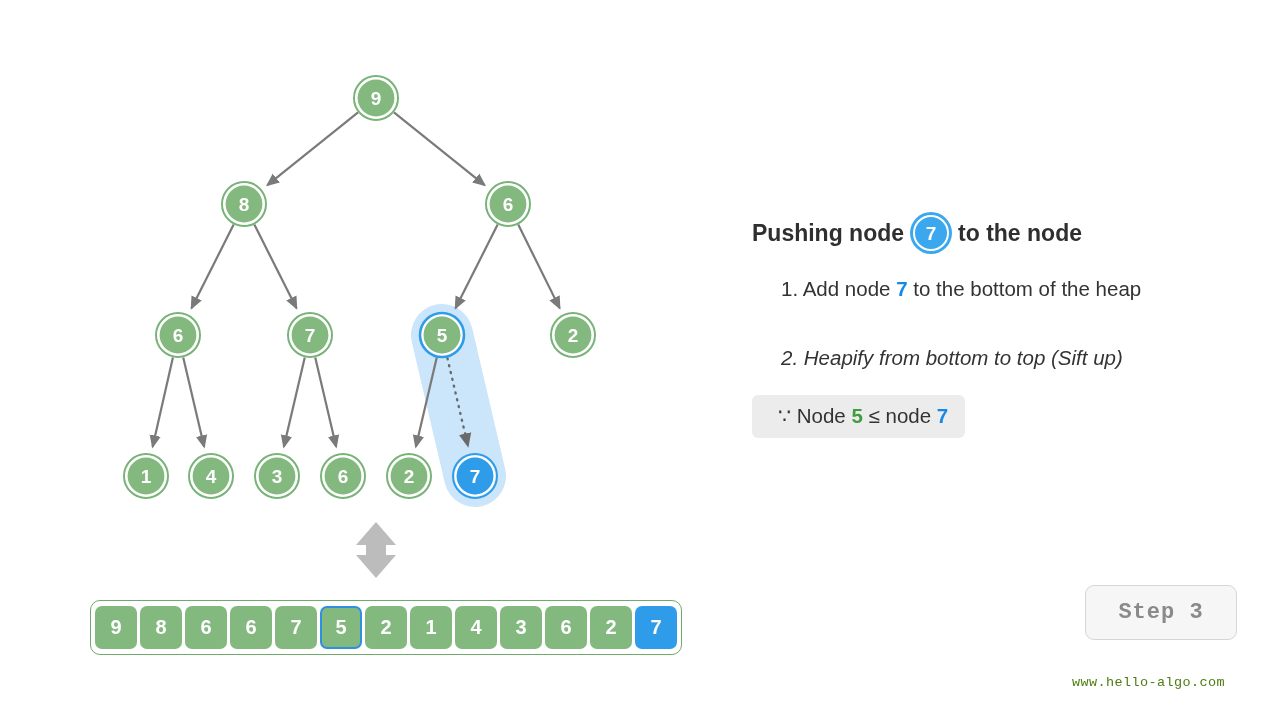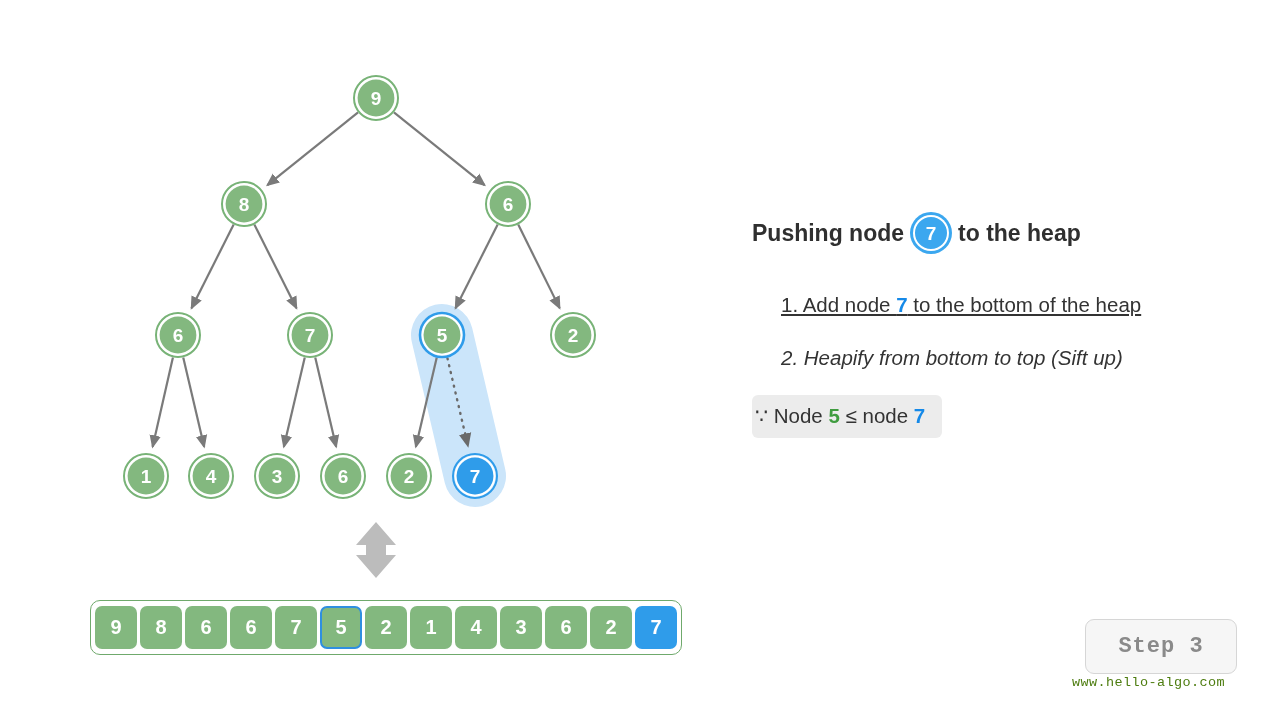--- a/index.html
+++ b/index.html
@@ -61,42 +61,42 @@
     line-height: 1;
   }
 
   .step-line {
     position: absolute;
     left: 29px;
     font-size: 20.5px;
     color: #333333;
     white-space: nowrap;
   }
-  #step1 { top: 293px; text-decoration: underline; }
+  #step1 { top: 277px; }
   #step2 { top: 346px; font-style: italic; }
   .step-line .num-blue { color: #1589e8; font-weight: bold; }
 
   #reason {
     position: absolute;
     left: 0;
     top: 395px;
     background: #ececec;
     border-radius: 6px;
-    padding: 9px 17px 10px 3px;
+    padding: 9px 17px 10px 26px;
     font-size: 20.5px;
     color: #333333;
     white-space: nowrap;
   }
   #reason .g { color: #3f9c3f; font-weight: bold; }
   #reason .b { color: #1589e8; font-weight: bold; }
 
   #step-badge {
     position: absolute;
     left: 333px;
-    top: 619px;
+    top: 585px;
     width: 150px;
     height: 53px;
     border: 1.5px solid #d6d6d6;
     border-radius: 9px;
     background: #f6f6f6;
     display: flex;
     align-items: center;
     justify-content: center;
     font-family: "Liberation Mono", monospace;
     font-size: 22px;
@@ -279,21 +279,21 @@
         <span>7</span>
       </div>
     </div>
 </div>
 
 <div id="panel">
 
   <div id="heading">
     <span>Pushing node</span>
     <span class="chip">7</span>
-    <span>to the heap</span>
+    <span>to the node</span>
   </div>
 
   <div class="step-line" id="step1">
     <span>1. Add node </span><span class="num-blue">7</span><span> to the bottom of the heap</span>
   </div>
 
   <div class="step-line" id="step2">
     <span>2. Heapify from bottom to top (Sift up)</span><span class="num-blue"></span><span></span>
   </div>
 

